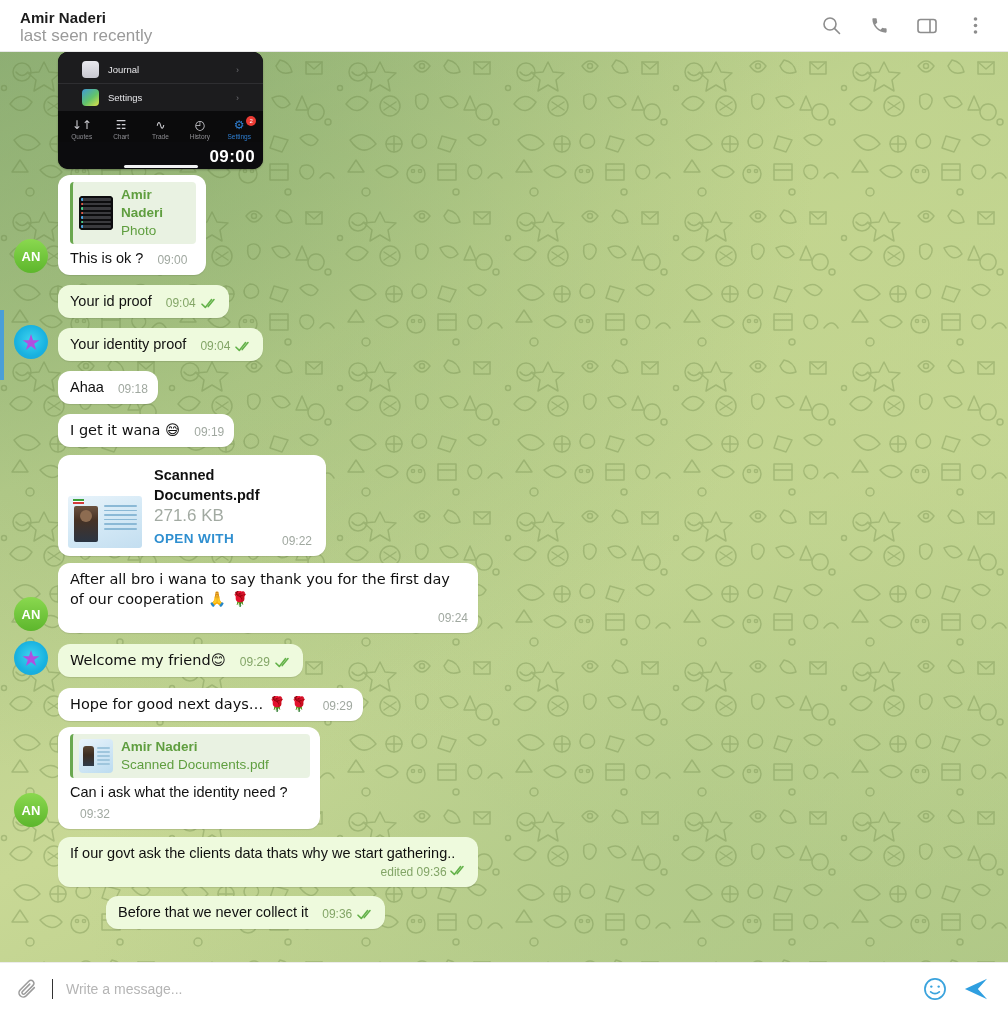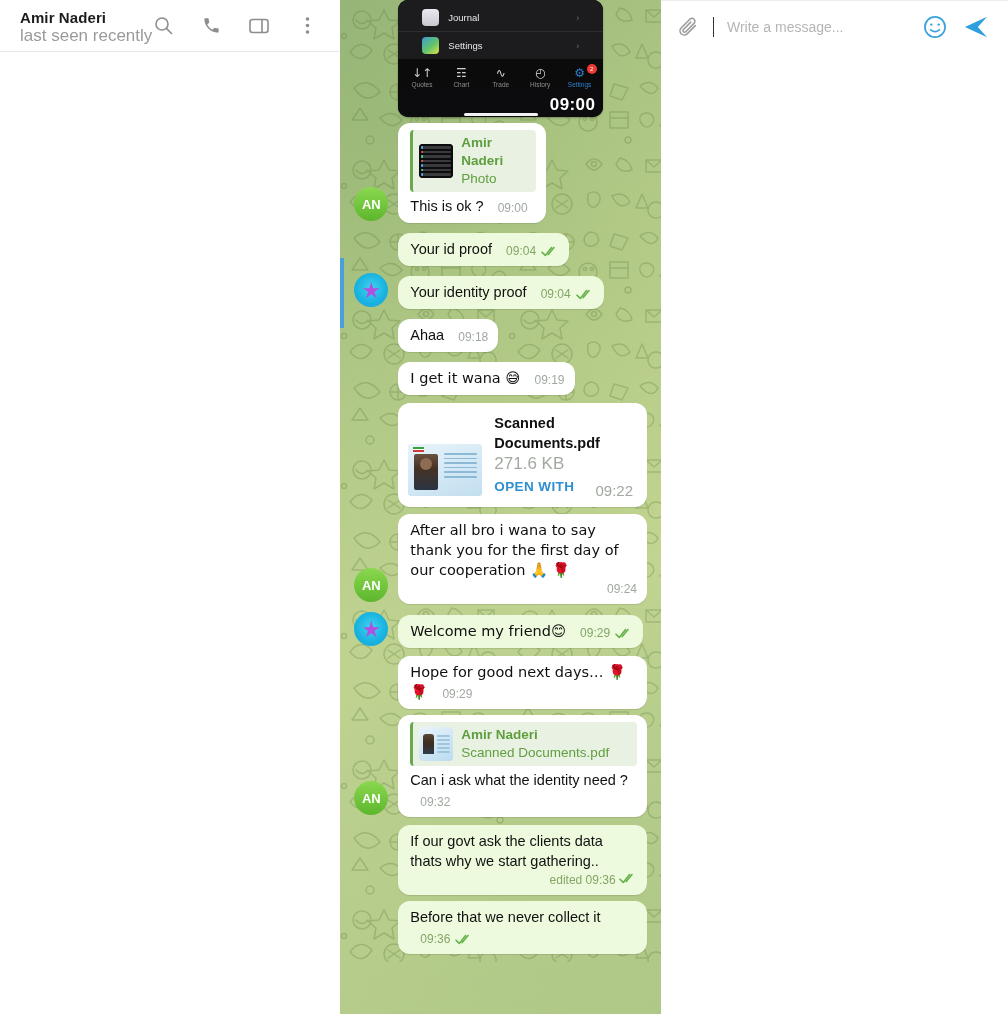--- a/index.html
+++ b/index.html
@@ -5,21 +5,21 @@
   * { box-sizing: border-box; margin: 0; padding: 0; }
   html, body {
     width: 1008px; height: 1014px;
     font-family: "Liberation Sans", sans-serif;
     overflow: hidden;
     background: #ffffff;
   }
   #app {
     position: relative;
     width: 1008px; height: 1014px;
-    display: flex; flex-direction: row;
+    display: flex; flex-direction: column;
     background: #fff;
   }
 
   
   .header {
     height: 52px; min-height: 52px;
     background: #ffffff;
     display: flex; align-items: center;
     padding: 0 16px 0 20px;
     border-bottom: 1px solid #e8e8e8;
@@ -203,21 +203,21 @@
     content:''; position:absolute; left:6px; top:4px; width:12px; height:12px;
     border-radius:50%; background:#8d6c51;
   }
   .doc-thumb .txt { position: absolute; right: 5px; top: 9px; width: 33px; }
   .doc-thumb .txt i { display:block; height:1.6px; background:#8bb9d6; margin-bottom:3px; border-radius:1px; }
   .doc-thumb .flag { position:absolute; left:5px; top:3px; width:11px; height:5px; background: linear-gradient(180deg,#3aa03a 33%,#fff 33% 66%, #d23a3a 66%); }
   .doc-info { display: flex; flex-direction: column; justify-content: center; }
   .doc-name { font-size: 14.5px; font-weight: bold; color: #101010; line-height: 20px; }
   .doc-size { font-size: 17px; color: #a2aaa2; line-height: 19px; margin-top: 1px; }
   .doc-open { font-size: 13.5px; font-weight: bold; color: #2f8fd0; letter-spacing: .4px; line-height: 19px; margin-top: 4px; cursor: pointer; }
-  .doc-time { text-align: right; font-size: 15px; color: #a0a8a0; margin-top: -14px; }
+  .doc-time { text-align: right; font-size: 12px; color: #a0a8a0; margin-top: -14px; }
 
   
   .composer {
     height: 52px; min-height: 52px; background: #fff;
     display: flex; align-items: center; gap: 14px;
     padding: 0 18px 0 16px; border-top: 1px solid #ececec;
     position: relative; z-index: 20;
   }
   .clip { width: 22px; height: 22px; color: #9b9b9b; flex: 0 0 22px; cursor: pointer; }
   .msg-input {
@@ -543,21 +543,21 @@
             <span class="ticks">
               <svg width="18" height="11" viewBox="0 0 18 11" fill="none" stroke="#64b24a" stroke-width="1.6" stroke-linecap="round" stroke-linejoin="round">
                 <path d="M1 6.2 L4.3 9.4 L10.6 1.6"></path>
                   <path d="M7.2 8.6 L13 1.6"></path>
               </svg>
             </span>
           </span>
         </div>
       </div>
 
-      <div class="row has-av" style="margin-bottom:6px;">
+      <div class="row has-av" style="margin-bottom:6px;gap:48px;">
         <div class="avatar spacer"></div>
         <div class="bubble out">
           <span class="bubble-text">Before that we never collect it</span>
           <span class="meta">
             <span>09:36</span>
             <span class="ticks">
               <svg width="18" height="11" viewBox="0 0 18 11" fill="none" stroke="#64b24a" stroke-width="1.6" stroke-linecap="round" stroke-linejoin="round">
                 <path d="M1 6.2 L4.3 9.4 L10.6 1.6"></path>
                   <path d="M7.2 8.6 L13 1.6"></path>
               </svg>

